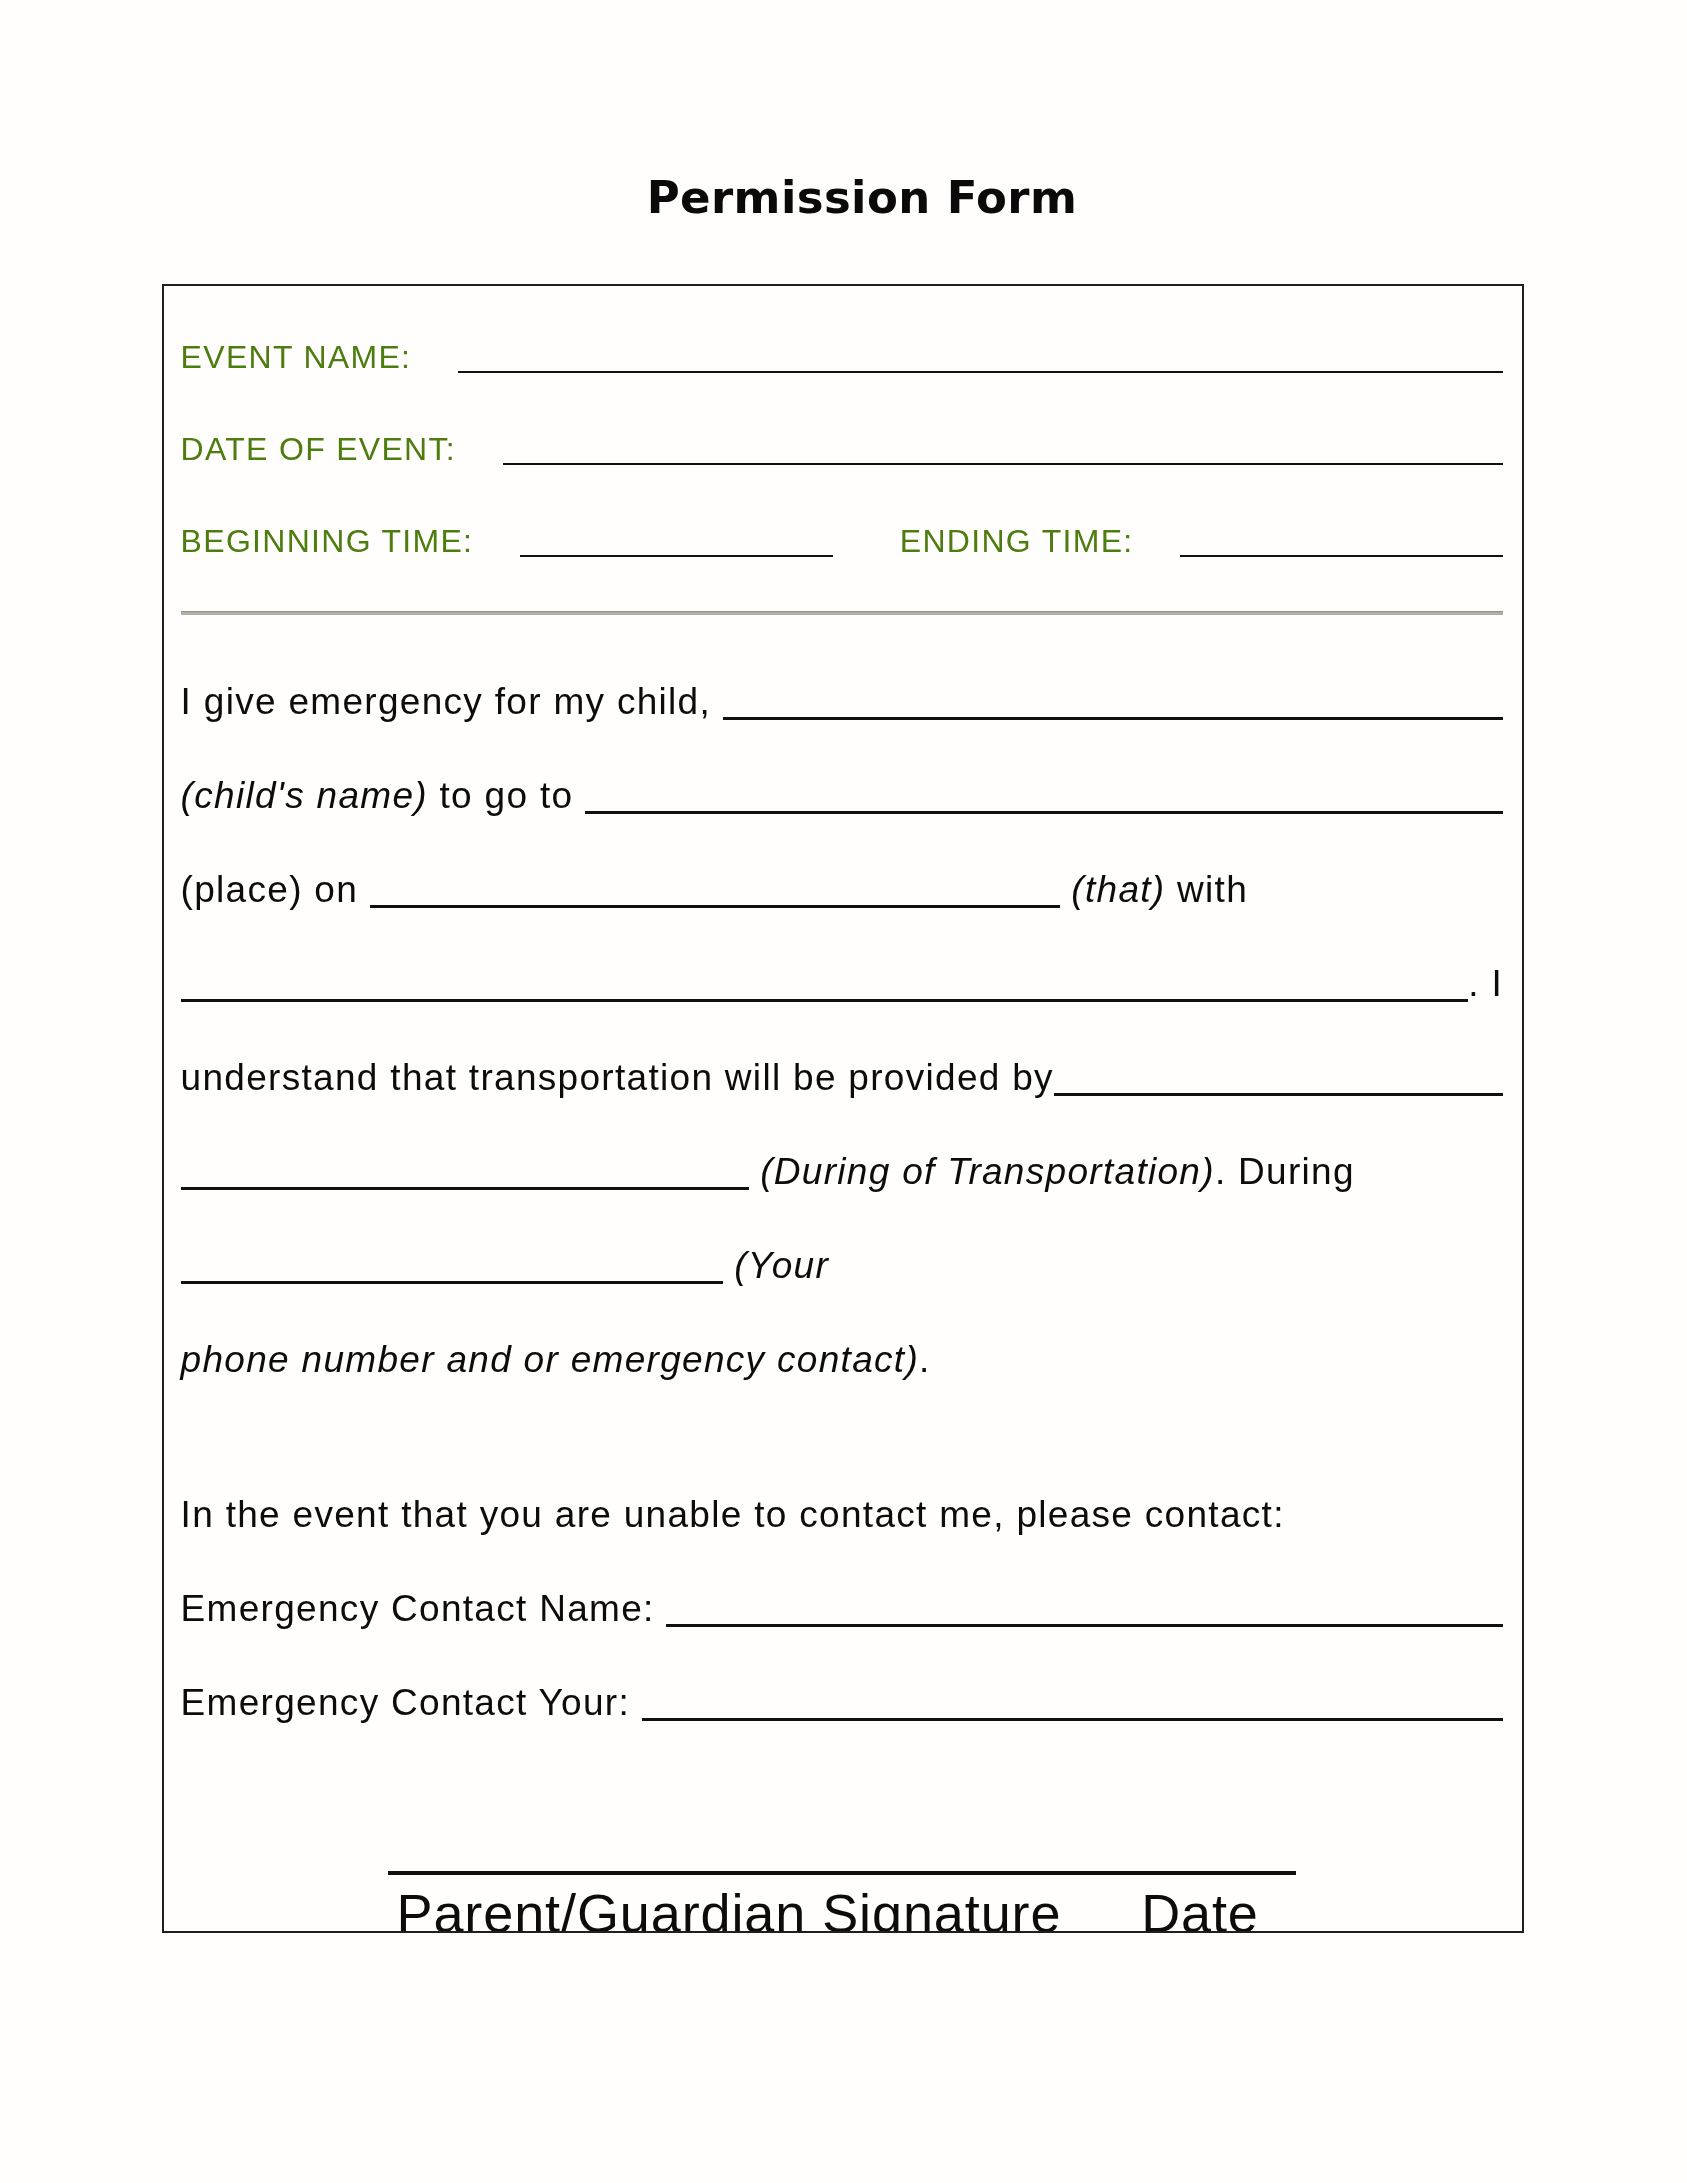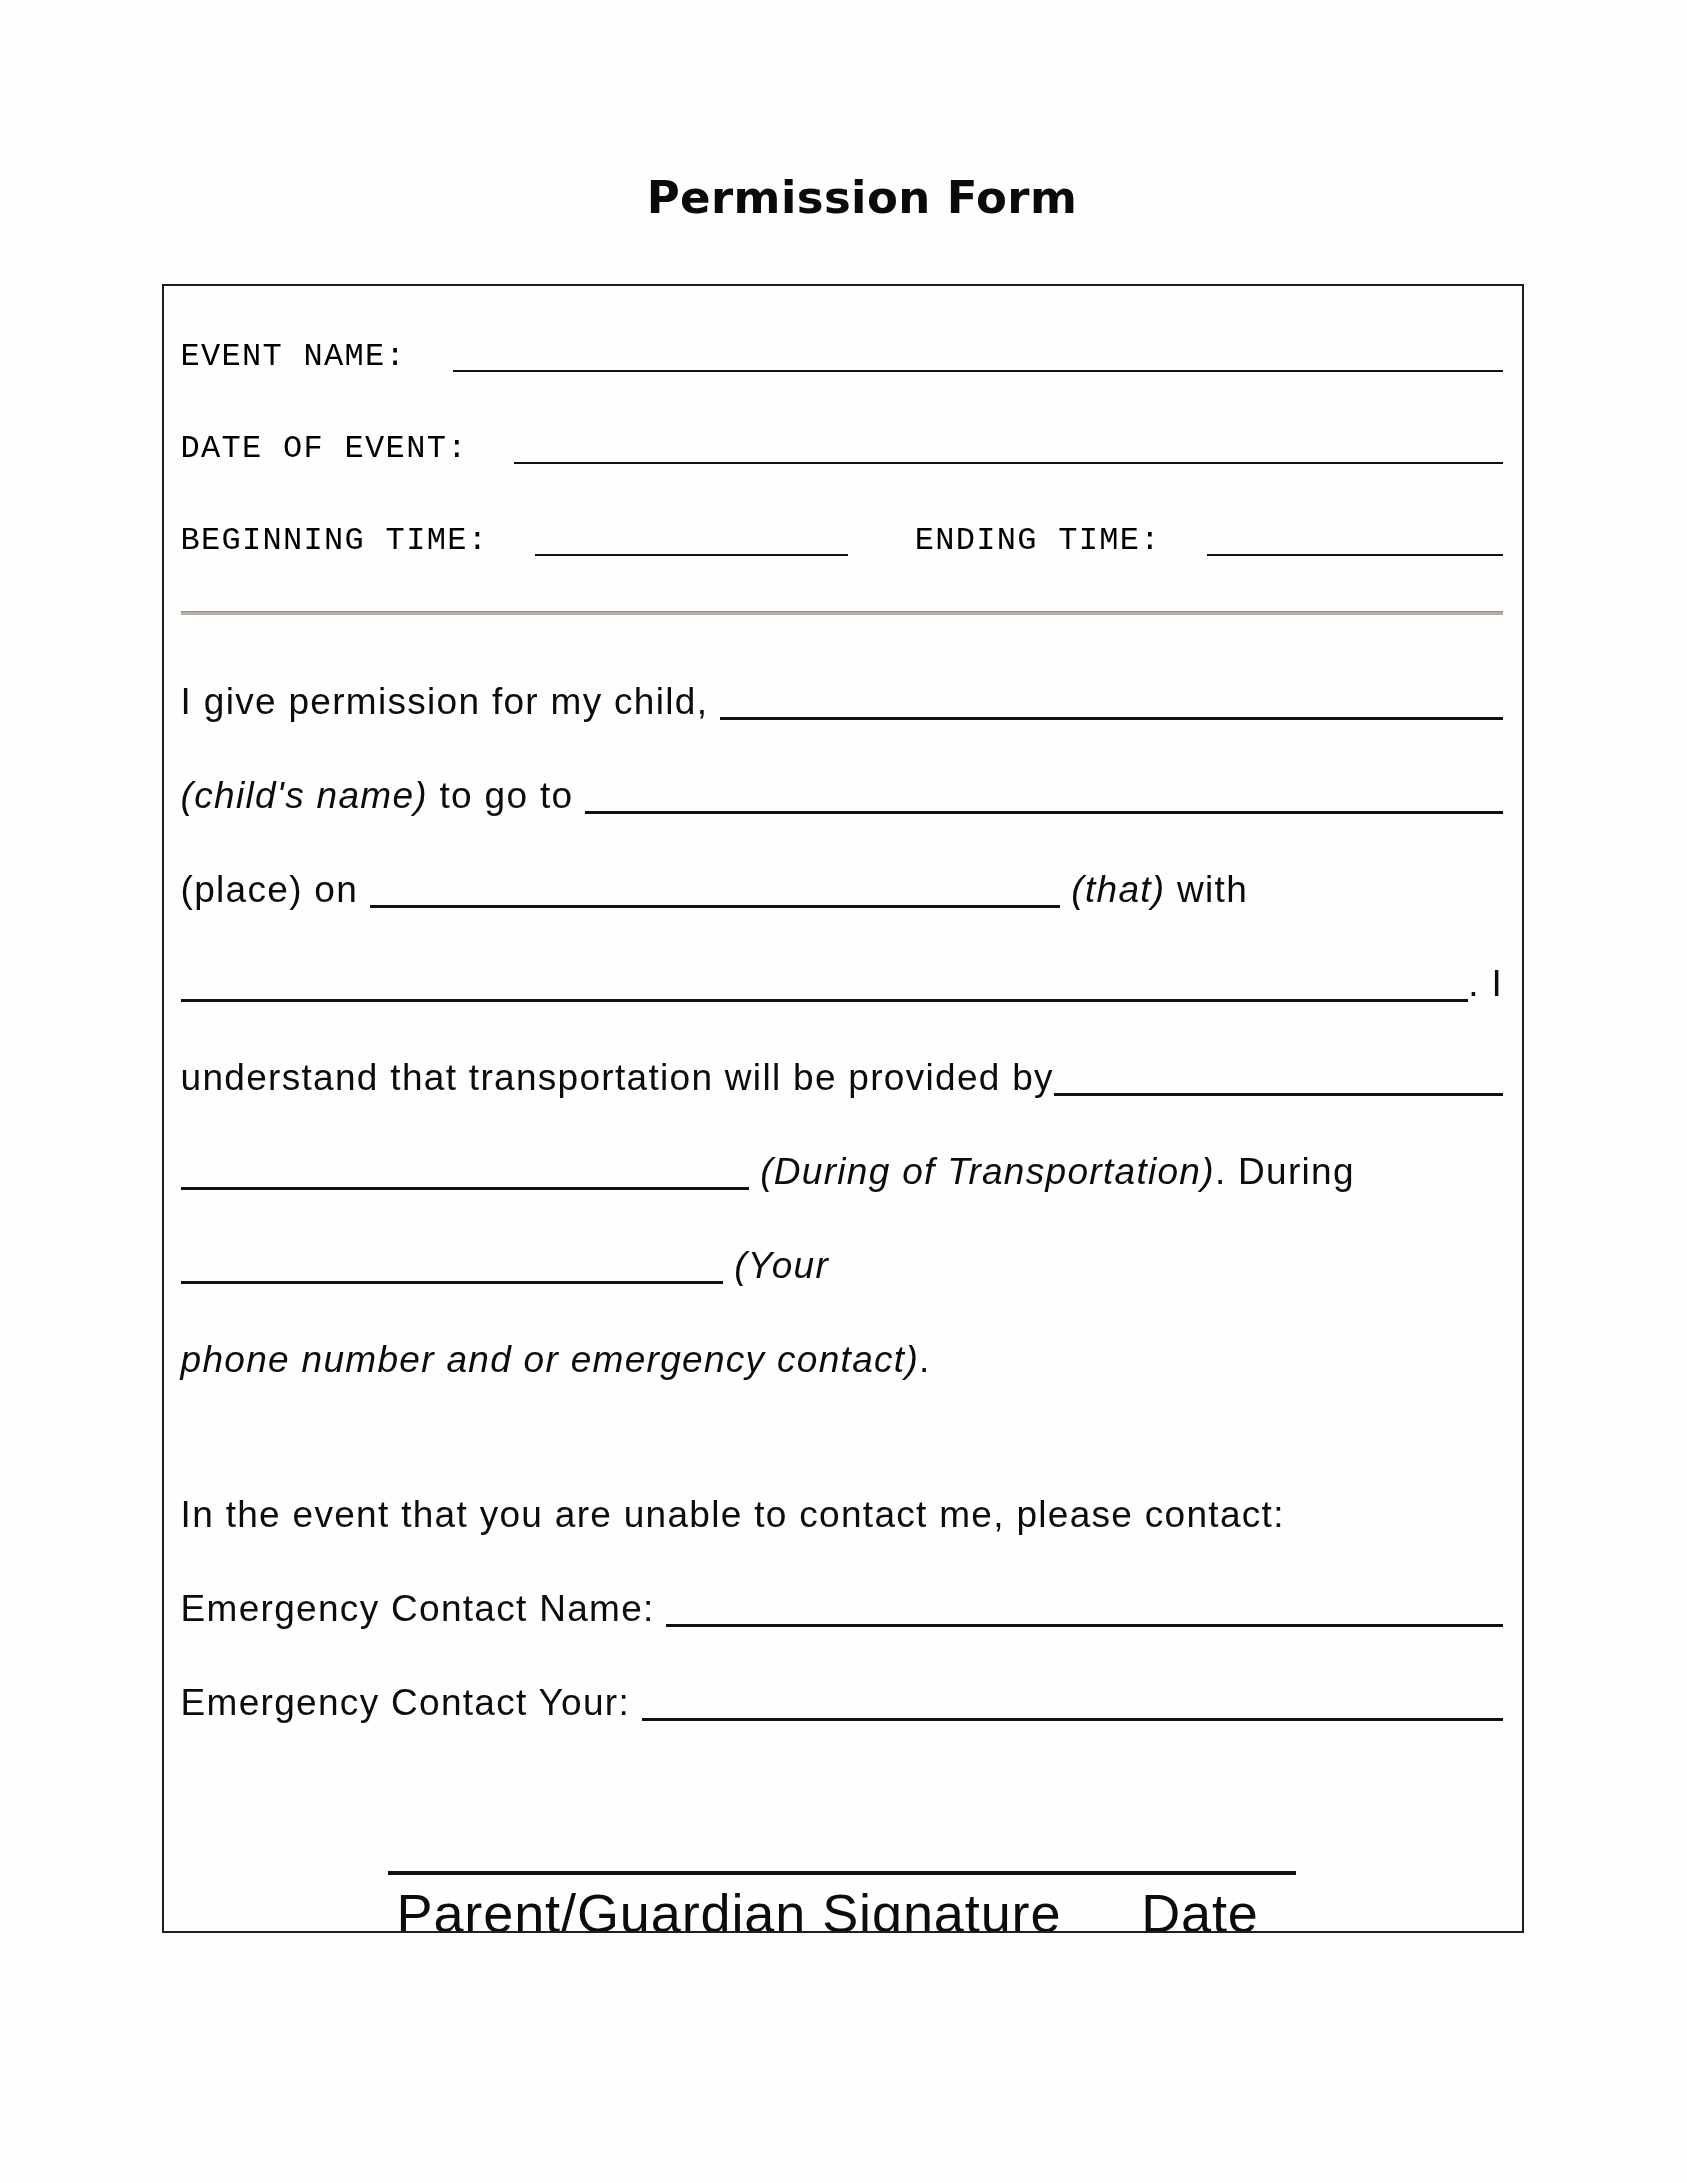--- a/index.html
+++ b/index.html
@@ -33,24 +33,24 @@
     border:2.6px solid var(--border);
     background:var(--paper);
     padding:0 19px 0 16.6px;
     overflow:hidden;
   }
   
   #header-rows{padding-top:49px;}
   .hrow{
     display:flex;align-items:baseline;
     height:44px;line-height:44px;
-    font-family:Liberation Mono, monospace;
+    font-family:Liberation Sans, sans-serif;
     font-size:32px;letter-spacing:1.3px;
     margin-bottom:48px;
-    color:#000000;
+    color:#4d7c0f;
     gap:36px;
   }
   .hlabel{white-space:pre;}
   .hlabel.gap{margin-left:31px;}
   
   .blank{
     display:inline-block;
     line-height:0.8;
     border-bottom:3.5px solid var(--ink);
     white-space:pre;
@@ -107,21 +107,21 @@
       <div class="hrow">
         <span class="hlabel">BEGINNING TIME:</span>
         <span class="blank" style="width: 313px;">&nbsp;</span>
         <span class="hlabel gap">ENDING TIME:</span>
         <span class="blank grow">&nbsp;</span>
       </div>
     </div>
   <div class="divider"></div>
   <div id="body-lines">
       <div class="bline">
-        <span class="seg">I give permission for my child, </span>
+        <span class="seg">I give emergency for my child, </span>
         <span class="blank grow">&nbsp;</span>
       </div>
       <div class="bline">
         <span class="seg it">(child's name)</span>
         <span class="seg"> to go to </span>
         <span class="blank grow">&nbsp;</span>
       </div>
       <div class="bline">
         <span class="seg">(place) on </span>
         <span class="blank" style="width: 690px;">&nbsp;</span>

